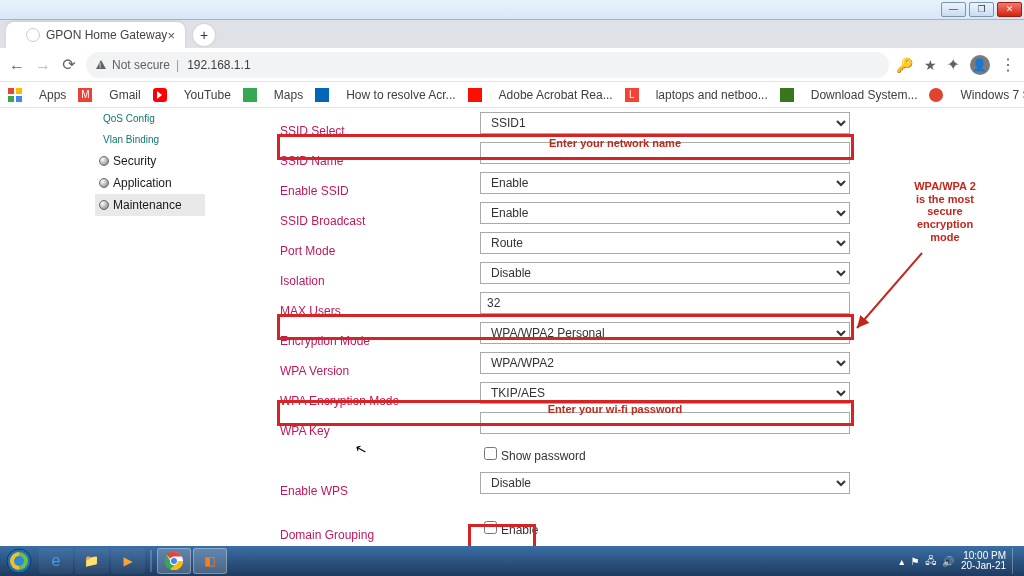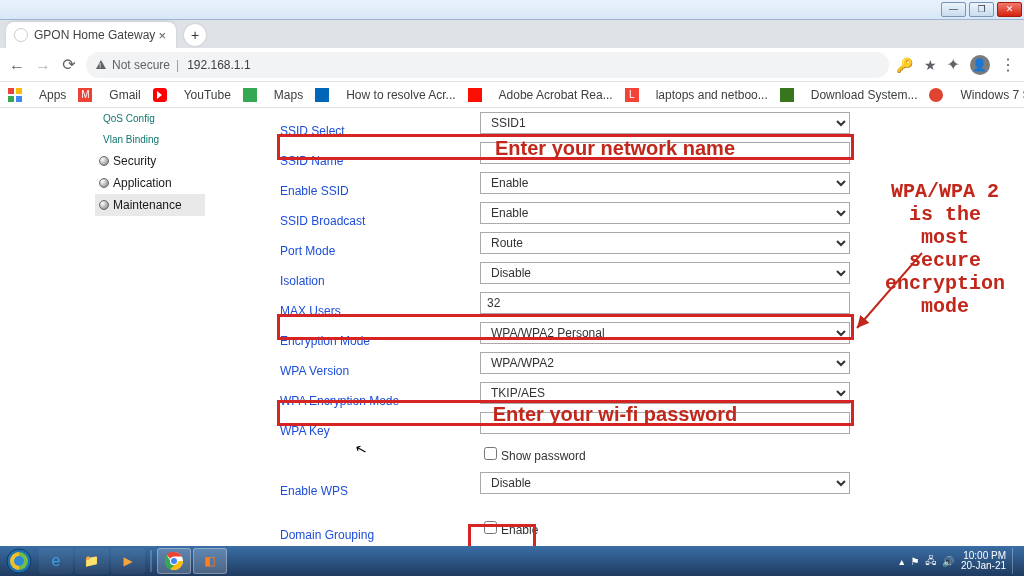--- a/index.html
+++ b/index.html
@@ -6,21 +6,21 @@
   body { margin:0; font-family: "Segoe UI", Arial, sans-serif; font-size:12px; background:#f0f0f0; color:#333; }
   .window { width:1024px; height:576px; background:#fff; display:flex; flex-direction:column; position:relative; overflow:hidden; }
 
   
   .win-titlebar { height:20px; background:linear-gradient(#e9f2fb,#d7e7f7); border-bottom:1px solid #9db5d2; display:flex; justify-content:flex-end; align-items:center; padding:0 2px; }
   .win-btn { width:25px; height:15px; margin-left:3px; border:1px solid #7a95b4; background:linear-gradient(#eaf3fc,#c9ddf0); font-size:9px; text-align:center; line-height:13px; border-radius:2px;}
   .win-btn.close { background:linear-gradient(#f07a6e,#d6220e); color:#fff; border-color:#a31b0a; }
 
   
   .tabrow { height:28px; background:#dee1e6; display:flex; align-items:flex-end; padding-left:6px; }
-  .tab { background:#fff; border-radius:8px 8px 0 0; height:26px; display:flex; align-items:center; padding:0 10px 0 8px; font-size:12px; color:#444; min-width:170px; box-shadow:0 -1px 3px rgba(0,0,0,0.1);}
+  .tab { background:#fff; border-radius:8px 8px 0 0; height:26px; display:flex; align-items:center; padding:0 10px 0 20px; font-size:12px; color:#444; min-width:170px; box-shadow:0 -1px 3px rgba(0,0,0,0.1);}
   .tab .favicon { width:14px; height:14px; background:#fff; border:1px solid #ccc; border-radius:50%; margin-right:6px; display:inline-block;}
   .tab .close { margin-left:auto; color:#555; font-size:13px;}
   .newtab { width:22px; height:22px; border-radius:50%; background:#fff; color:#333; text-align:center; line-height:22px; margin:0 0 2px 8px; font-size:14px; box-shadow:0 0 2px rgba(0,0,0,0.2);}
 
   .addrbar { height:34px; background:#fff; border-bottom:1px solid #e3e3e3; display:flex; align-items:center; padding:0 8px; gap:8px; }
   .navbtn { color:#5f6368; font-size:16px; width:18px; text-align:center; }
   .navbtn.disabled { color:#b9b9b9; }
   .addrbox { flex:1; background:#f1f3f4; border-radius:15px; height:26px; display:flex; align-items:center; padding:0 10px; color:#5f6368; font-size:12px;}
   .addrbox .warn { margin-right:6px; display:inline-block; width:0; height:0; border-left:5px solid transparent; border-right:5px solid transparent; border-bottom:9px solid #5f6368; position:relative;}
   .addrbox .warn::after { content:"!"; position:absolute; left:-2px; top:1px; color:#fff; font-size:8px;}
@@ -48,27 +48,27 @@
 
   
   .page { flex:1; background:#fff; position:relative; overflow:hidden;}
   .sidebar { position:absolute; left:95px; top:0; width:110px;}
   .sidebar .item { padding:5px 8px; font-size:10px; color:#0f766e; }
   .sidebar .cat { font-size:12px; color:#1a1a1a; padding:4px 4px; display:flex; align-items:center;}
   .sidebar .cat::before{content:""; width:8px;height:8px; background:radial-gradient(circle at 30% 30%, #fff, #777); border:1px solid #666; border-radius:50%; margin-right:4px;}
   .sidebar .cat.active { background:#e9e9e9;}
   .main { position:absolute; left:280px; top:0; right:0; bottom:0;}
   .row { display:flex; align-items:center; height:30px;}
-  .lbl { width:200px; font-size:12px; color:#1d4ed8;margin-top:16px;}
+  .lbl { width:200px; font-size:12px; color:#be185d;margin-top:16px;}
   select, input[type=text] { width:370px; height:22px; border:1px solid #aaa; background:#fff; font-size:12px; padding:0 6px; color:#333;}
   .chk { margin-right:4px;}
 
   
   .hl { position:absolute; border:3px solid #d62323; pointer-events:none;}
-  .annot { position:absolute; color:#c2271b; font-weight:700; font-size:20px; text-align:center; line-height:1.15;}
+  .annot { position:absolute; color:#c2271b; font-weight:700; font-size:11px; text-align:center; line-height:1.15;}
   .arrow-svg { position:absolute; pointer-events:none;}
 
   
   .taskbar { height:30px; background:linear-gradient(#3a6ea5,#1e3a5f); display:flex; align-items:center; color:#fff;}
   .start { width:38px; height:30px; display:flex; align-items:center; justify-content:center;}
   .start svg{display:block;}
   .tb-icon { width:34px; height:26px; margin:0 1px; background:rgba(255,255,255,0.05); border:1px solid transparent; border-radius:3px; display:flex; align-items:center; justify-content:center;}
   .tb-icon.active { background:rgba(255,255,255,0.2); border-color:rgba(255,255,255,0.3);}
   .tb-sep { width:2px; height:22px; background:rgba(255,255,255,0.2); margin:0 4px;}
   .tray { margin-left:auto; display:flex; align-items:center; gap:6px; padding-right:4px; font-size:10px;}
@@ -232,21 +232,21 @@
     <div class="hl" style="left:277px; top:26px; width:577px; height:26px;"></div>
     <div class="annot" style="left:480px; top:29px; width:270px;">Enter your network name</div>
 
     <div class="hl" style="left:277px; top:206px; width:577px; height:26px;"></div>
 
     <div class="hl" style="left:277px; top:292px; width:577px; height:26px;"></div>
     <div class="annot" style="left:480px; top:295px; width:270px;">Enter your wi-fi password</div>
 
     <div class="hl" style="left:468px; top:416px; width:68px; height:26px;"></div>
 
-    <div class="annot" style="left:880px; top:72px; width:130px; white-space:pre-line;font-family:Liberation Mono, monospace;">WPA/WPA 2
+    <div class="annot" style="left:880px; top:72px; width:130px; white-space:pre-line;">WPA/WPA 2
 is the most
 secure
 encryption
 mode</div>
 
     <svg class="arrow-svg" style="left:852px; top:135px;" width="80" height="100">
       <defs>
           <marker id="ah" markerWidth="8" markerHeight="8" refX="6" refY="3" orient="auto">
             <path d="M0,0 L6,3 L0,6 Z" fill="#c2271b"></path>
           </marker>

